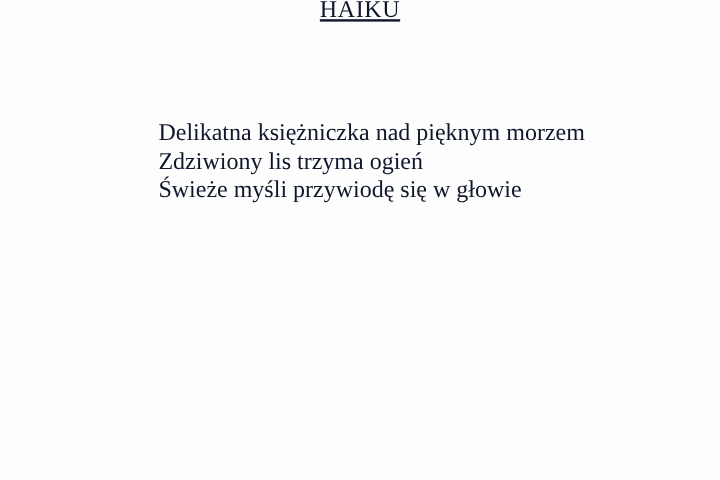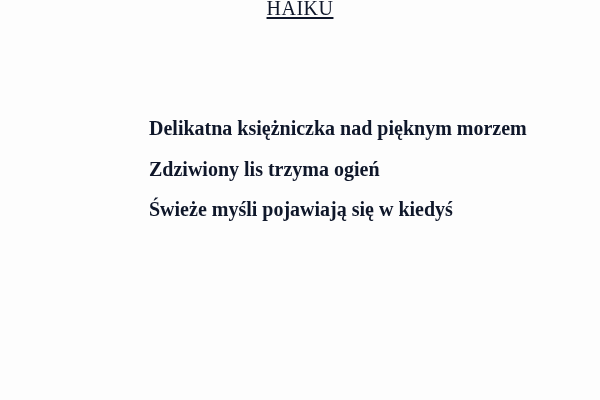--- a/index.html
+++ b/index.html
@@ -34,32 +34,31 @@
   .stanza {
     position: absolute;
     left: 132px;
     font-size: 20px;
     line-height: 23.5px;
     white-space: nowrap;
   }
   .stanza-1 { top: 100px; }
   .stanza-2 { top: 277px; }
   .stanza p {
-    margin: 17px;
+    margin: 0;
     padding: 0;
-    font-weight: bold;
   }
 </style>
 </head>
 <body style="background: rgb(253, 253, 253);">
 
 <div class="page" style="color: #0f172a;">
 
   <h1 class="doc-title">HAIKU</h1>
 
   <div class="stanza stanza-1">
     <p>Delikatna księżniczka nad pięknym morzem</p>
     <p>Zdziwiony lis trzyma ogień</p>
-    <p>Świeże myśli pojawiają się w kiedyś</p>
+    <p>Świeże myśli przywiodę się w głowie</p>
   </div>
 
 
 </div>
 
 </body></html>

